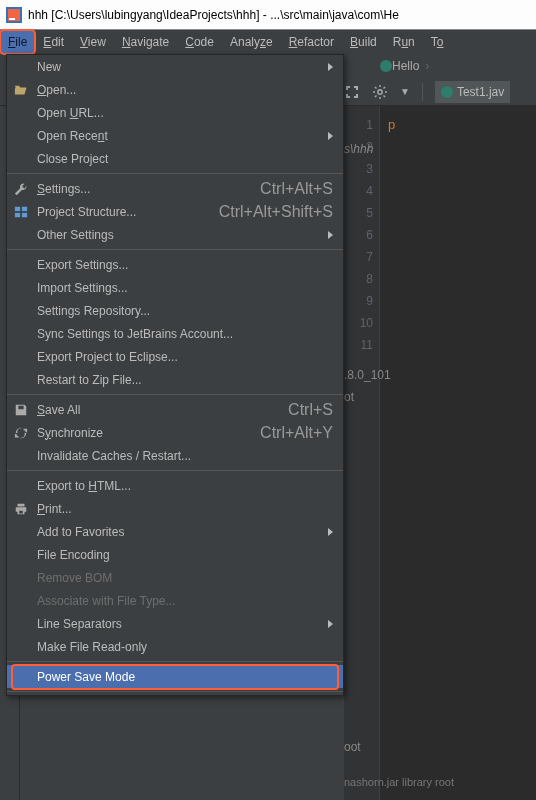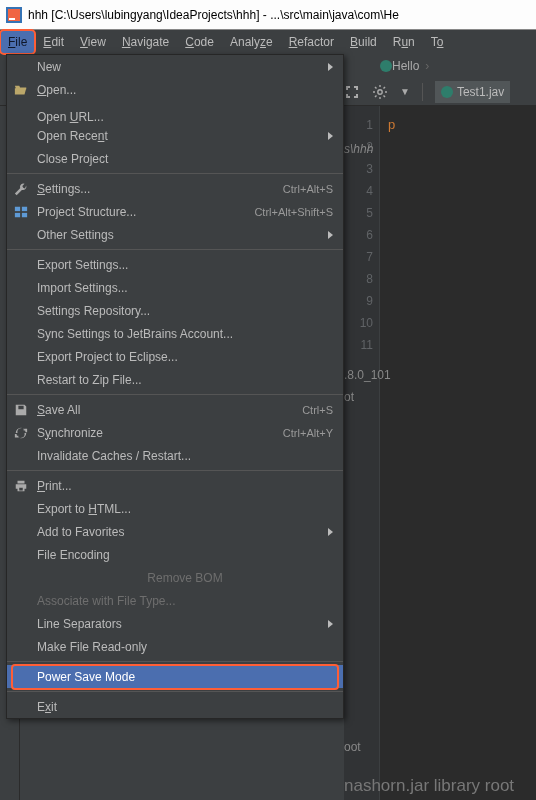--- a/index.html
+++ b/index.html
@@ -57,21 +57,21 @@
   align-items: center;
   height: 23px;
   padding: 0 10px 0 30px;
   position: relative;
 }
 .dropdown .row.hover { background: #4b6eaf; color: #fff; }
 .dropdown .row.disabled { color: #6e6e6e; }
 .dropdown .row .mn { text-decoration: underline; }
 .dropdown .row .icon { position: absolute; left: 6px; width: 16px; height: 16px; display: flex; align-items: center; justify-content: center; }
 .dropdown .row .label { flex: 1; white-space: nowrap; }
-.dropdown .row .shortcut { color: #999; font-size: 11px; }
+.dropdown .row .shortcut { color: #999; font-size: 16px; }
 .dropdown .row .submenu-arrow { width: 0; height: 0; border-top: 4px solid transparent; border-bottom: 4px solid transparent; border-left: 5px solid #bbb; margin-left: 6px; }
 .dropdown .sep { height: 1px; background: #555; margin: 3px 0; }
 
 
 .psm-highlight {
   position: absolute;
   left: 4px;
   right: 4px;
   height: 26px;
   border: 2px solid #ff5e36;
@@ -79,21 +79,21 @@
   pointer-events: none;
   top: -1px;
 }
 
 
 .peek { position: absolute; left: 344px; font-size: 12px; color: #888; }
 .peek1 { top: 142px; font-style: italic; }
 .peek2 { top: 368px; }
 .peek3 { top: 390px; }
 .peek4 { top: 740px; }
-.peek5 { top: 776px; color: #777; font-size: 17px; }
+.peek5 { top: 776px; color: #777; font-size: 11px; }
 
 svg { display: block; }
 </style>
 </head>
 <body>
 
 <div class="titlebar">
   <span class="app-icon">
     <svg viewBox="0 0 16 16">
         <rect width="16" height="16" fill="#3573b5"></rect>
@@ -209,21 +209,21 @@
       <span class="submenu-arrow"></span>
     </div>
     <div class="row" style="position: relative;">
       <span class="icon">
         <svg viewBox="0 0 16 16" width="14" height="14">
           <path d="M1 3h5l1 2h7v2H2.5L1 3zm0 3h13l-2 7H1V6z" fill="#bba76a"></path>
         </svg>
       </span>
       <span class="label"><span class="mn">O</span>pen...</span>
     </div>
-    <div class="row" style="position: relative; align-items: flex-end;">
+    <div class="row" style="position: relative;">
       <span class="label">Open <span class="mn">U</span>RL...</span>
     </div>
     <div class="row" style="position: relative;">
       <span class="label">Open Rece<span class="mn">n</span>t</span>
       <span class="submenu-arrow"></span>
     </div>
     <div class="row" style="position: relative;">
       <span class="label">Close Pro<span class="mn">j</span>ect</span>
     </div>
     <div class="sep"></div>
@@ -288,52 +288,49 @@
         </svg>
       </span>
       <span class="label">S<span class="mn">y</span>nchronize</span>
       <span class="shortcut">Ctrl+Alt+Y</span>
     </div>
     <div class="row" style="position: relative;">
       <span class="label">Invalidate Caches / Restart...</span>
     </div>
     <div class="sep"></div>
     <div class="row" style="position: relative;">
+      <span class="label">Export to <span class="mn">H</span>TML...</span>
+    </div>
+    <div class="row" style="position: relative;">
       <span class="icon">
         <svg viewBox="0 0 16 16" width="14" height="14">
           <path d="M4 2h8v3H4V2zM2 6h12v5h-2v3H4v-3H2V6zm4 4v3h4v-3H6z" fill="#aaa"></path>
         </svg>
       </span>
       <span class="label"><span class="mn">P</span>rint...</span>
-    </div>
-    <div class="row" style="position: relative;">
-      <span class="label">Export to <span class="mn">H</span>TML...</span>
     </div>
     <div class="row" style="position: relative; gap: 26px;">
       <span class="label">Add to Favorites</span>
       <span class="submenu-arrow"></span>
     </div>
     <div class="row" style="position: relative;">
       <span class="label">File Encoding</span>
     </div>
-    <div class="row disabled" style="position: relative; text-align: center;">
+    <div class="row disabled" style="position: relative;">
       <span class="label">Remove BOM</span>
     </div>
     <div class="row disabled" style="position: relative;">
       <span class="label">Associate with File Type...</span>
     </div>
     <div class="row" style="position: relative;">
       <span class="label">Line Separators</span>
       <span class="submenu-arrow"></span>
     </div>
     <div class="row" style="position: relative;">
       <span class="label">Make File Read-only</span>
     </div>
     <div class="sep"></div>
     <div class="row hover" style="position: relative;">
       <span class="label">Power Save Mode</span>
       <div class="psm-highlight"></div>
     </div>
     <div class="sep"></div>
-    <div class="row" style="position: relative;">
-      <span class="label">E<span class="mn">x</span>it</span>
-    </div>
   </div>
 
 </body></html>

